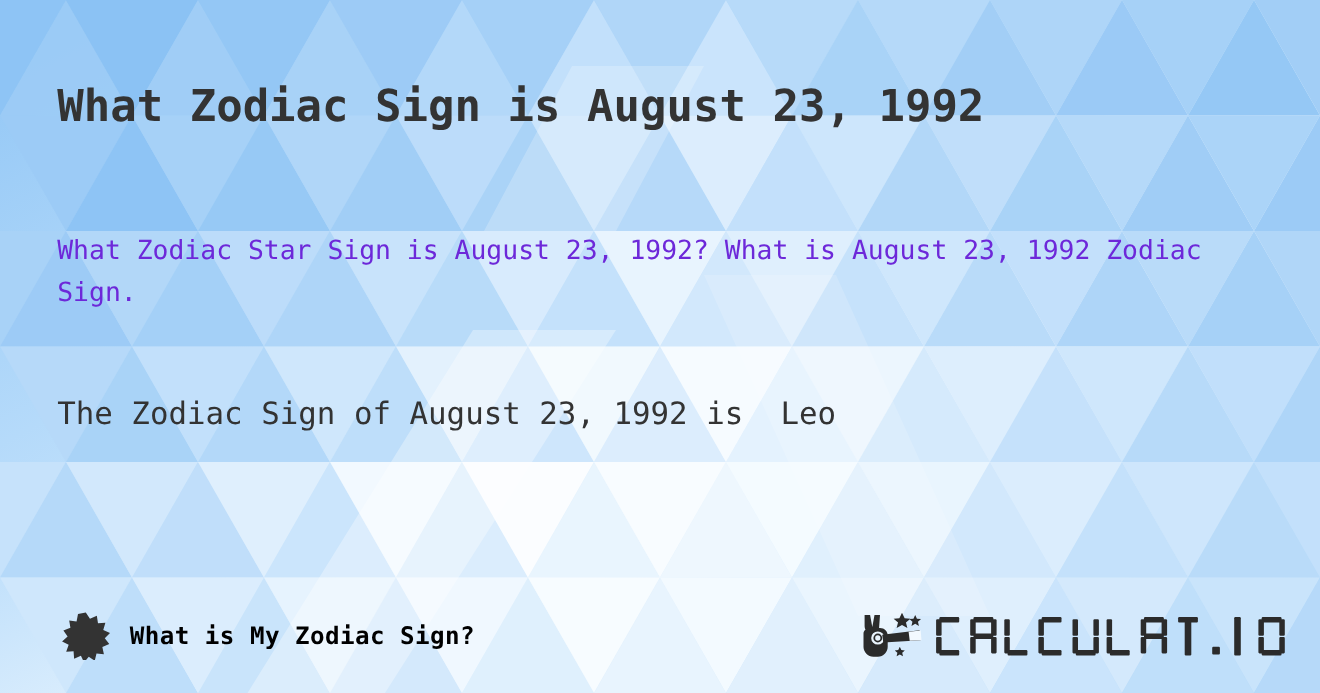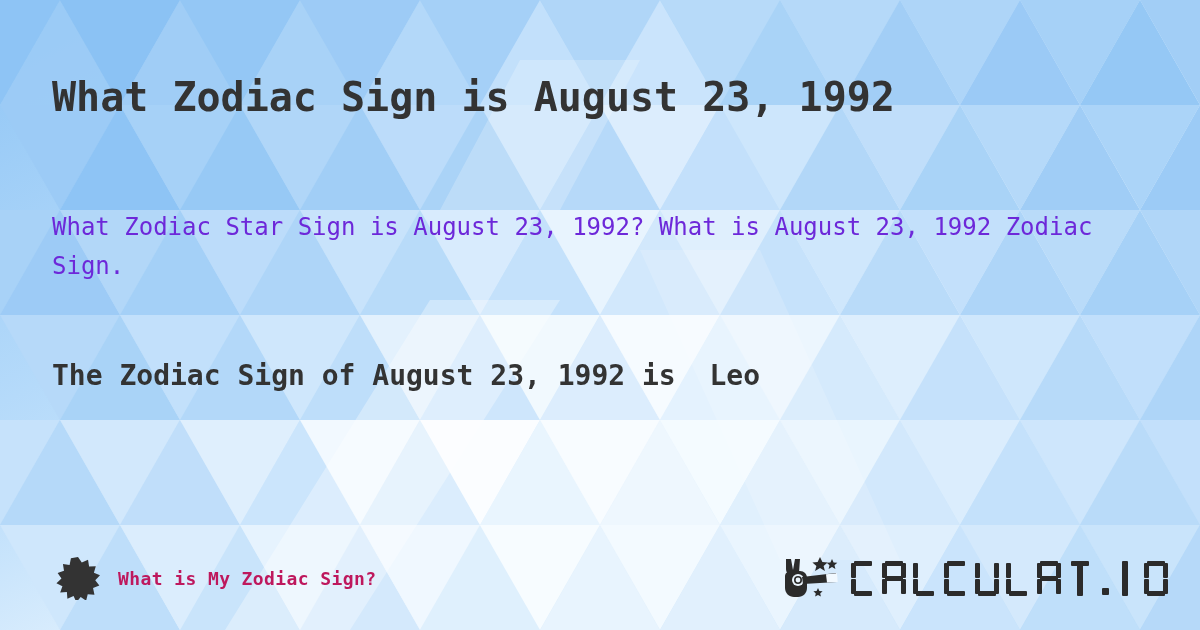--- a/index.html
+++ b/index.html
@@ -62,21 +62,21 @@
     color: #6d28d9;
   }
 
   
   .result-line {
     position: absolute;
     left: 34px;
     top: 356px;
     width: 1140px;
     font-family: "DejaVu Sans Mono", monospace;
-    font-weight: bold;
+    font-weight: normal;
     font-size: 28px;
     line-height: 40px;
     color: #333333;
     white-space: pre;
   }
 
   
   .footer {
     position: absolute;
     left: 0;
@@ -95,22 +95,22 @@
   }
   .burst-icon {
     width: 44px;
     height: 44px;
     display: block;
     flex: 0 0 auto;
   }
   .footer-link-text {
     font-family: "DejaVu Sans Mono", monospace;
     font-weight: bold;
-    font-size: 18px;
-    color: #be185d;
+    font-size: 22px;
+    color: #000000;
     white-space: pre;
     letter-spacing: 0.4px;
   }
 
   .footer-right {
     position: absolute;
     right: 32px;
     top: 0;
     height: 60px;
     display: flex;

